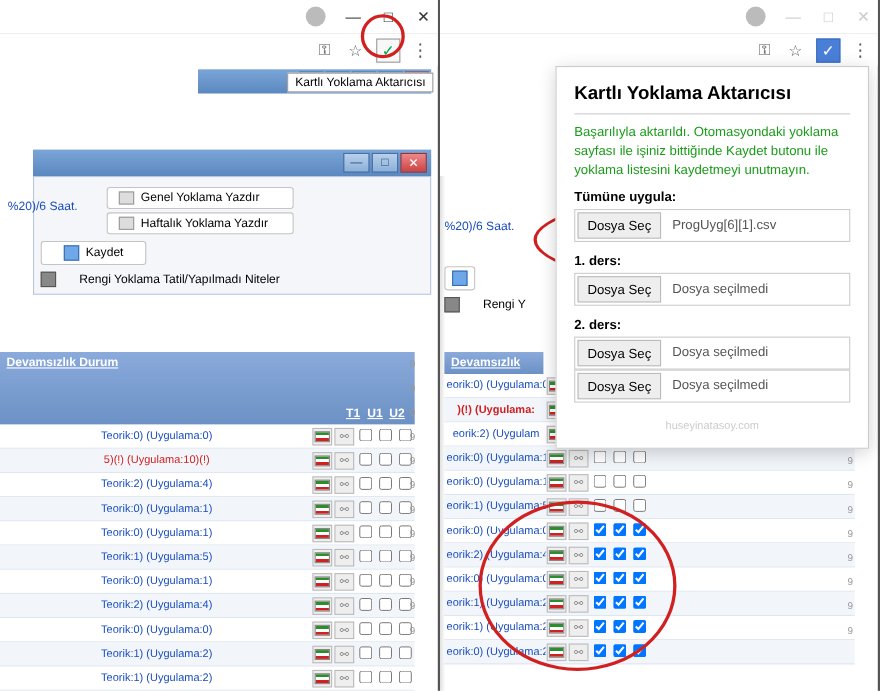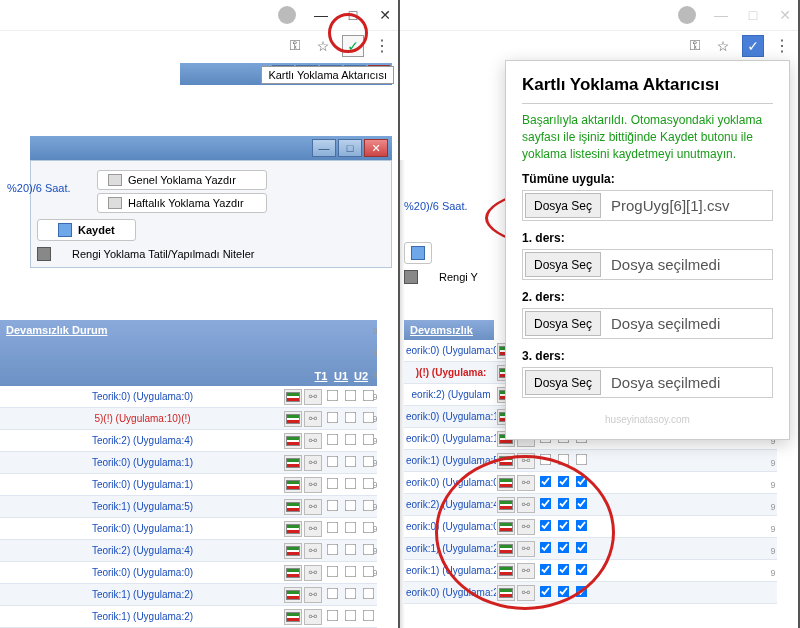--- a/index.html
+++ b/index.html
@@ -36,21 +36,21 @@
 
   
   .nwin { position: absolute; top: 136px; left: 30px; right: 6px; }
   .nwin-hdr { height: 24px; background: linear-gradient(#7aa5d8, #5b88bf); display: flex; justify-content: flex-end; align-items: center; gap: 2px; padding: 0 4px; }
   .nwin-hdr .wbtn { width: 24px; height: 18px; background: linear-gradient(#b8d0ec, #8cb0d8); border: 1px solid #4a6fa0; display: flex; align-items: center; justify-content: center; font-size: 11px; color: #2a4a77; }
   .nwin-hdr .wclose { background: linear-gradient(#e88, #c44); border-color: #933; color: #fff; }
   .nwin-body { background: #f4f6fa; border: 1px solid #b8c8dc; padding: 6px; }
   .print-btn { display: flex; align-items: center; background: #fff; border: 1px solid #c4c4c4; border-radius: 3px; padding: 3px 10px; margin: 3px 0 3px 60px; width: 170px; gap: 6px; }
   .print-btn .printer-icon { width: 14px; height: 12px; background: #ddd; border: 1px solid #999; position: relative; }
   .teorik-label { color: #1a4dbc; font-size: 11px; position: absolute; left: -30px; }
-  .save-row { display: flex; align-items: center; gap: 8px; margin-top: 6px; font-weight: bold; }
+  .save-row { display: flex; align-items: center; gap: 8px; margin-top: 6px; }
   .save-btn { display: flex; align-items: center; gap: 6px; background: #fff; border: 1px solid #c4c4c4; border-radius: 3px; padding: 3px 20px; }
   .disk-icon { width: 14px; height: 14px; background: #6fa8e8; border: 1px solid #3a6bb0; }
   .color-label { display: flex; align-items: center; gap: 21px; margin-top: 6px; }
   .color-sw { width: 14px; height: 14px; background: #888; border: 1px solid #555; }
 
   
   .att { position: absolute; top: 320px; left: 0; right: 21px; }
   .att-hdr { background: linear-gradient(#8aaadb, #6c91c4); color: #fff; font-weight: bold; padding: 4px 6px; display: flex; }
   .att-hdr .col-durum { flex: 1; text-decoration: underline; }
   .att-hdr .col-t { width: 20px; text-align: center; text-decoration: underline; margin-top: 46px; }
@@ -71,21 +71,21 @@
   .circle { position: absolute; border: 3px solid #d02020; border-radius: 50%; pointer-events: none; }
 
   
   .popup { position: absolute; top: 60px; right: 8px; width: 285px; background: #fff; border: 1px solid #ccc; box-shadow: 0 4px 16px rgba(0,0,0,.2); padding: 14px 16px; z-index: 10; }
   .popup h2 { font-size: 17px; font-weight: bold; margin-bottom: 6px; }
   .popup hr { border: none; border-top: 1px solid #ccc; margin: 8px 0; }
   .popup .success { color: #1a9c1a; font-size: 12px; line-height: 1.4; margin-bottom: 10px; }
   .popup .lbl { font-weight: bold; font-size: 12px; margin: 10px 0 4px; }
   .popup .file-row { display: flex; border: 1px solid #ccc; }
   .popup .file-btn { background: #eee; border: 1px solid #bbb; padding: 4px 8px; font-size: 12px; margin: 2px; }
-  .popup .file-name { flex: 1; padding: 6px 8px; font-size: 15px; color: #555; }
+  .popup .file-name { flex: 1; padding: 6px 8px; font-size: 12px; color: #555; }
   .popup .credit { text-align: center; font-size: 10px; color: #ccc; margin-top: 16px; }
 
   .shadow-col { position: absolute; left: 0; top: 160px; width: 5px; height: 470px; background: linear-gradient(to right, rgba(0,0,0,.12), transparent); }
 </style>
 </head>
 <body>
 
 <div class="split">
 
   <div class="pane pane-left">
@@ -519,21 +519,20 @@
       <div class="lbl">1. ders:</div>
       <div class="file-row">
         <button class="file-btn">Dosya Seç</button>
         <span class="file-name">Dosya seçilmedi</span>
       </div>
       <div class="lbl">2. ders:</div>
       <div class="file-row">
         <button class="file-btn">Dosya Seç</button>
         <span class="file-name">Dosya seçilmedi</span>
       </div>
-      <div class="lbl">3. ders:</div>
       <div class="file-row">
         <button class="file-btn">Dosya Seç</button>
         <span class="file-name">Dosya seçilmedi</span>
       </div>
       <div class="credit">huseyinatasoy.com</div>
     </div>
 
     <div class="circle" style="top:178px; left:85px; width:300px; height:80px; border-radius:50%/50%;"></div>
     <div class="circle" style="top:455px; left:35px; width:180px; height:155px;"></div>
   </div>

